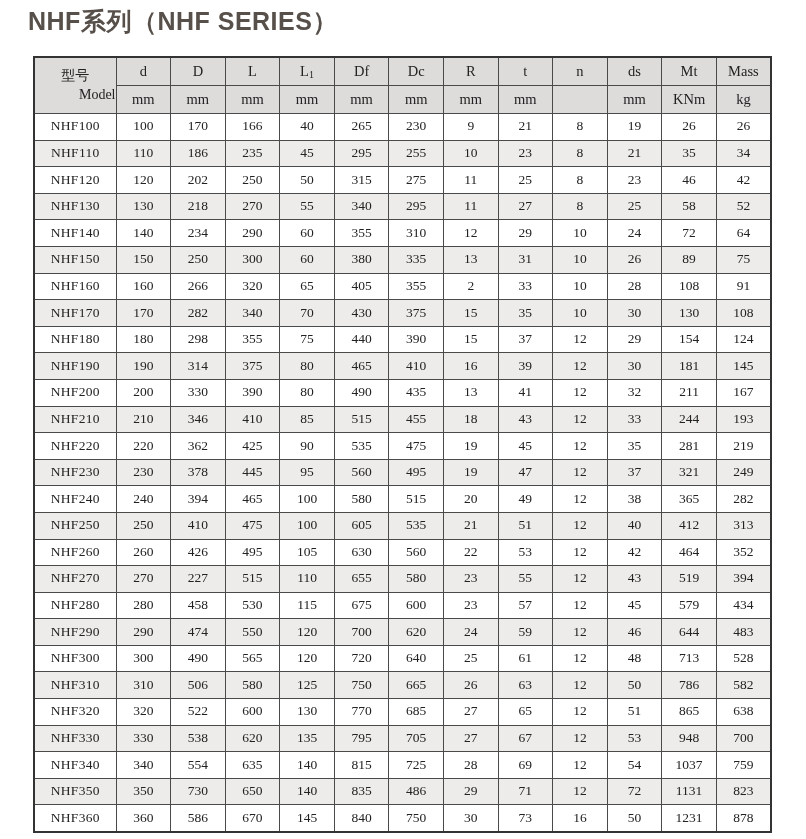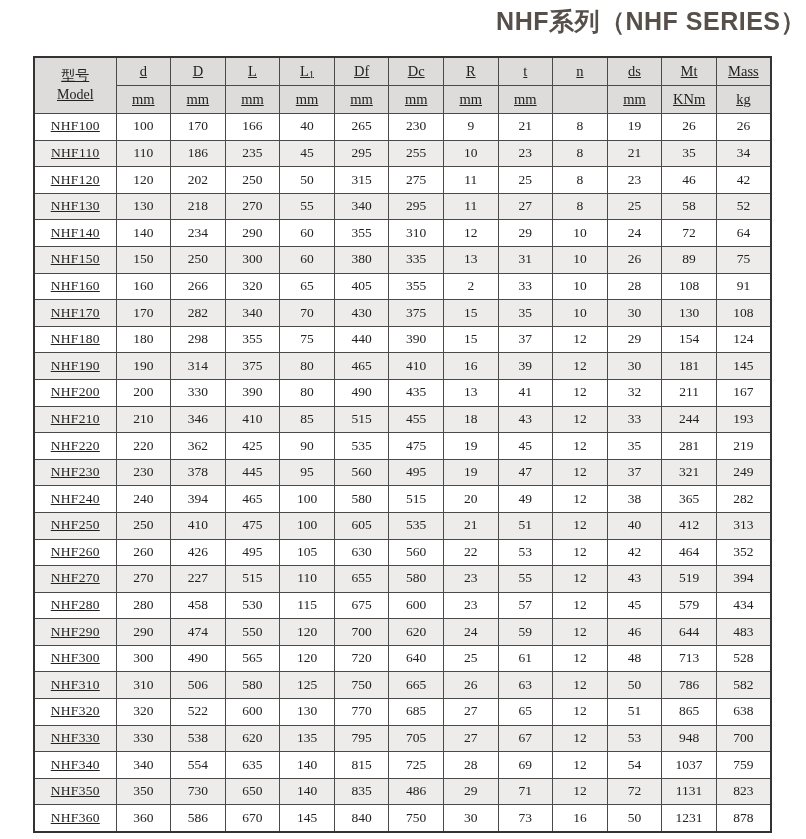--- a/index.html
+++ b/index.html
@@ -18,21 +18,20 @@
     color: #222;
   }
   .page-title {
     font-family: "Liberation Sans", "DejaVu Sans", sans-serif;
     font-weight: bold;
     font-size: 25px;
     color: #57504a;
     margin: 4px 0 0 28px;
     letter-spacing: 0.5px;
     line-height: 34px;
-    text-align: right;
   }
   .spec-table {
     border-collapse: collapse;
     margin: 18px 0 0 33px;
     width: 739px;
     table-layout: fixed;
     font-size: 13.5px;
   }
   .spec-table th, .spec-table td {
     border: 1px solid #4a4a4a;
@@ -42,42 +41,40 @@
     height: 25.6px;
     font-weight: normal;
     line-height: 1.1;
     overflow: hidden;
   }
   .spec-table { border: 2px solid #333; }
   .spec-table thead th {
     background: #dedcdb;
     height: 27px;
     font-size: 14.5px;
-    text-decoration: underline;
   }
   .spec-table thead th.model-th {
     font-size: 14px;
     line-height: 1.3;
   }
   .spec-table tbody tr:nth-child(even) td {
     background: #edecea;
   }
   .spec-table tbody tr:nth-child(odd) td {
     background: #ffffff;
   }
   .spec-table td.model-cell {
     letter-spacing: 0.3px;
-    text-decoration: underline;
   }
   sub.hdr-sub {
     font-size: 10px;
     vertical-align: -2px;
   }
   .model-zh { display: block; }
-  .model-en { display: block; }
+  .model-en { display: block; text-align: right; }
 </style>
 </head>
 <body>
 
 <div class="page">
 
   <h1 class="page-title">NHF系列（NHF SERIES）</h1>
 
   <table class="spec-table">
     <colgroup>

